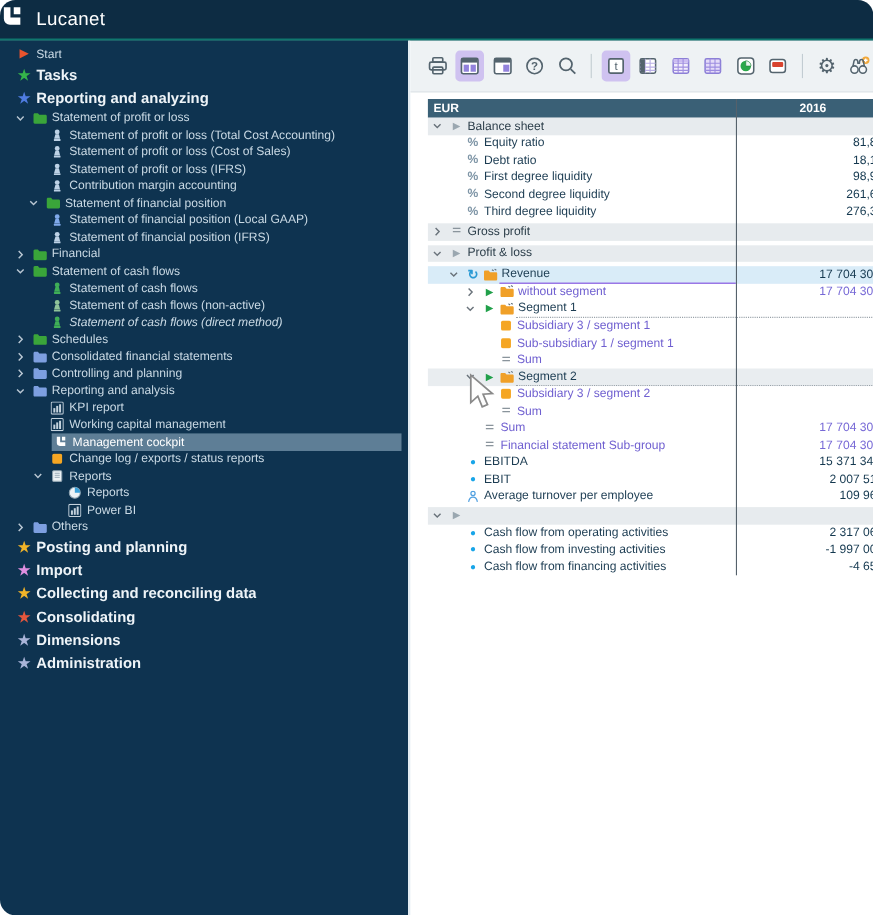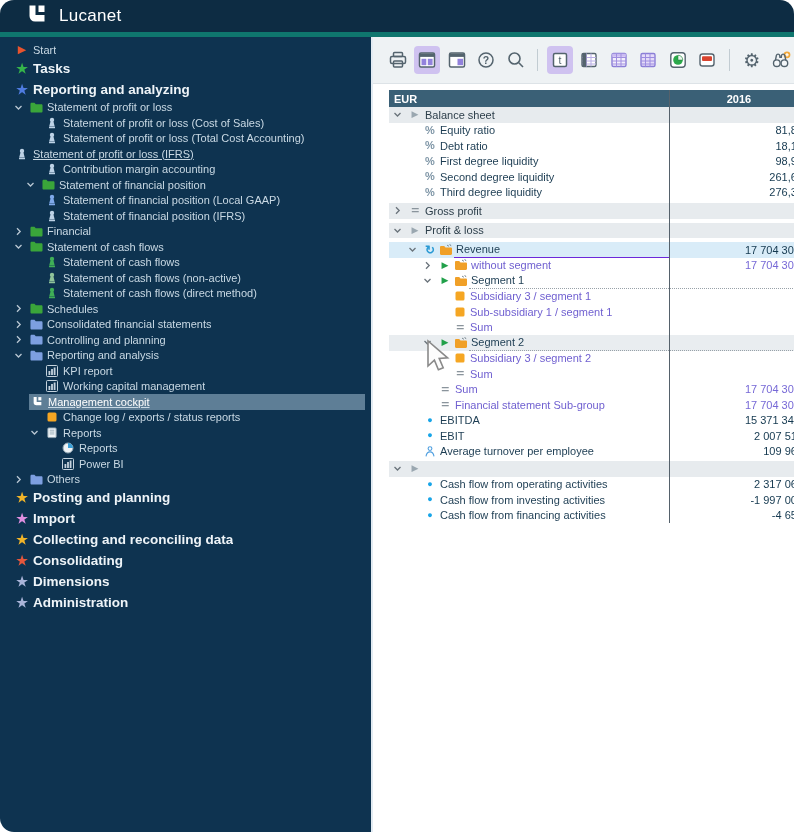--- a/index.html
+++ b/index.html
@@ -1,21 +1,21 @@
 <!DOCTYPE html>
 <html><head>
 <meta charset="utf-8">
 <style>
   html,body{margin:0;padding:0;background:#fff;font-family:"Liberation Sans",sans-serif;}
   *{box-sizing:border-box;}
   .app{position:relative;width:794px;height:832px;border-radius:14px;overflow:hidden;background:#fff;}
 
   
   .topbar{position:absolute;top:0;left:0;right:0;height:37px;background:#0d2c43;
-    border-bottom:5px solid #0f766e;display:flex;align-items:center;padding-left:26px;gap:11px;}
+    border-bottom:2px solid #0f766e;display:flex;align-items:center;gap:11px;}
   .brand{color:#ffffff;font-size:17px;letter-spacing:.3px;}
 
   
   .sidebar{position:absolute;top:37px;left:0;width:371px;bottom:0;background:#0e3350;
     padding-top:5px;overflow:hidden;}
   .srow{display:flex;align-items:center;height:15.5px;color:#c9d9e4;font-size:11px;white-space:nowrap;padding-right:6px;}
   .srow.heading{height:21px;font-size:13.5px;font-weight:bold;color:#eef4f8;}
   .schev{width:14px;flex:0 0 14px;display:flex;align-items:center;}
   .sicon{width:16px;flex:0 0 16px;display:flex;align-items:center;justify-content:center;margin-right:3px;}
   .shl{display:flex;align-items:center;flex:1;height:100%;min-width:0;}
@@ -114,37 +114,37 @@
       <div class="srow" style="padding-left: 30px;">
         <span class="schev"></span>
         <span class="shl">
           <span class="sicon">
             <svg width="10" height="12" viewBox="0 0 10 12">
               <circle cx="5" cy="3" r="2.2" fill="#bdd2e6"></circle>
               <path d="M3.4 5 h3.2 l1 4.2 h-5.4 z" fill="#bdd2e6"></path>
               <rect x="2" y="9.4" width="6" height="1.8" rx=".5" fill="#bdd2e6"></rect>
             </svg>
           </span>
-          <span class="slbl">Statement of profit or loss (Cost of Sales)</span>
+          <span class="slbl">Statement of profit or loss (Total Cost Accounting)</span>
         </span>
       </div>
       <div class="srow" style="padding-left: 30px;">
         <span class="schev"></span>
         <span class="shl">
           <span class="sicon">
             <svg width="10" height="12" viewBox="0 0 10 12">
               <circle cx="5" cy="3" r="2.2" fill="#bdd2e6"></circle>
               <path d="M3.4 5 h3.2 l1 4.2 h-5.4 z" fill="#bdd2e6"></path>
               <rect x="2" y="9.4" width="6" height="1.8" rx=".5" fill="#bdd2e6"></rect>
             </svg>
           </span>
-          <span class="slbl">Statement of profit or loss (Total Cost Accounting)</span>
-        </span>
-      </div>
-      <div class="srow" style=" text-decoration: underline;">
+          <span class="slbl">Statement of profit or loss (Cost of Sales)</span>
+        </span>
+      </div>
+      <div class="srow" style="padding-left: 30px;">
         <span class="schev"></span>
         <span class="shl">
           <span class="sicon">
             <svg width="10" height="12" viewBox="0 0 10 12">
               <circle cx="5" cy="3" r="2.2" fill="#bdd2e6"></circle>
               <path d="M3.4 5 h3.2 l1 4.2 h-5.4 z" fill="#bdd2e6"></path>
               <rect x="2" y="9.4" width="6" height="1.8" rx=".5" fill="#bdd2e6"></rect>
             </svg>
           </span>
           <span class="slbl">Statement of profit or loss (IFRS)</span>
@@ -253,21 +253,21 @@
           <span class="sicon">
             <svg width="10" height="12" viewBox="0 0 10 12">
               <circle cx="5" cy="3" r="2.2" fill="#8fc39a"></circle>
               <path d="M3.4 5 h3.2 l1 4.2 h-5.4 z" fill="#8fc39a"></path>
               <rect x="2" y="9.4" width="6" height="1.8" rx=".5" fill="#8fc39a"></rect>
             </svg>
           </span>
           <span class="slbl">Statement of cash flows (non-active)</span>
         </span>
       </div>
-      <div class="srow" style="padding-left: 30px;">
+      <div class="srow" style="padding-left: 30px; font-style: italic;">
         <span class="schev"></span>
         <span class="shl">
           <span class="sicon">
             <svg width="10" height="12" viewBox="0 0 10 12">
               <circle cx="5" cy="3" r="2.2" fill="#3fae57"></circle>
               <path d="M3.4 5 h3.2 l1 4.2 h-5.4 z" fill="#3fae57"></path>
               <rect x="2" y="9.4" width="6" height="1.8" rx=".5" fill="#3fae57"></rect>
             </svg>
           </span>
           <span class="slbl">Statement of cash flows (direct method)</span>
@@ -354,21 +354,21 @@
             <svg width="12" height="12" viewBox="0 0 12 12">
               <rect x=".5" y=".5" width="11" height="11" rx="1" fill="none" stroke="#c4d2dd"></rect>
               <rect x="2.5" y="6" width="1.8" height="4" fill="#c4d2dd"></rect>
               <rect x="5.1" y="4" width="1.8" height="6" fill="#c4d2dd"></rect>
               <rect x="7.7" y="2.5" width="1.8" height="7.5" fill="#c4d2dd"></rect>
             </svg>
           </span>
           <span class="slbl">Working capital management</span>
         </span>
       </div>
-      <div class="srow selected" style="padding-left: 15px; text-decoration: underline;">
+      <div class="srow selected" style="padding-left: 33px;">
         <span class="schev"></span>
         <span class="shl">
           <span class="sicon">
             <svg width="11" height="11" viewBox="0 0 20 20">
               <path d="M3 2 h5.5 v9 h8.5 v6 h-9 a5 5 0 0 1-5-5 z" fill="#fff"></path>
               <path d="M17 2 v6 h-5.5 v-6 z" fill="#fff"></path>
             </svg>
           </span>
           <span class="slbl">Management cockpit</span>
         </span>

